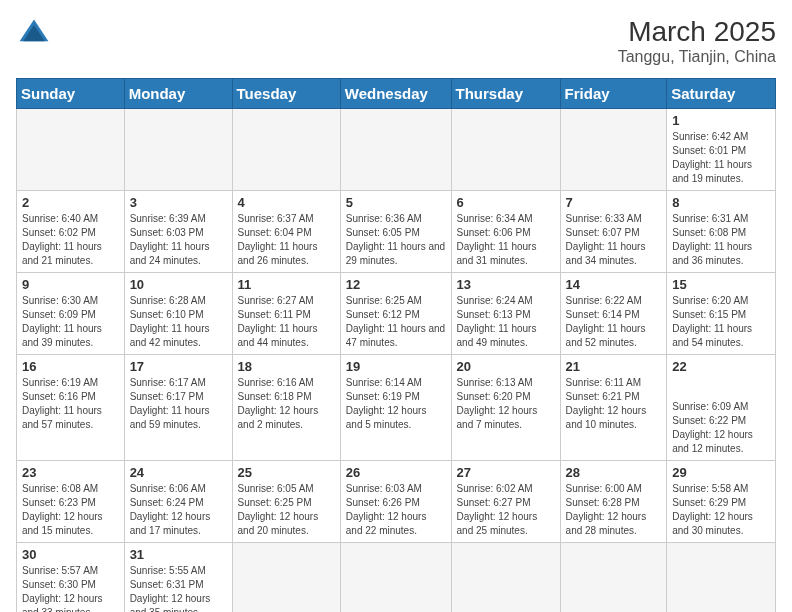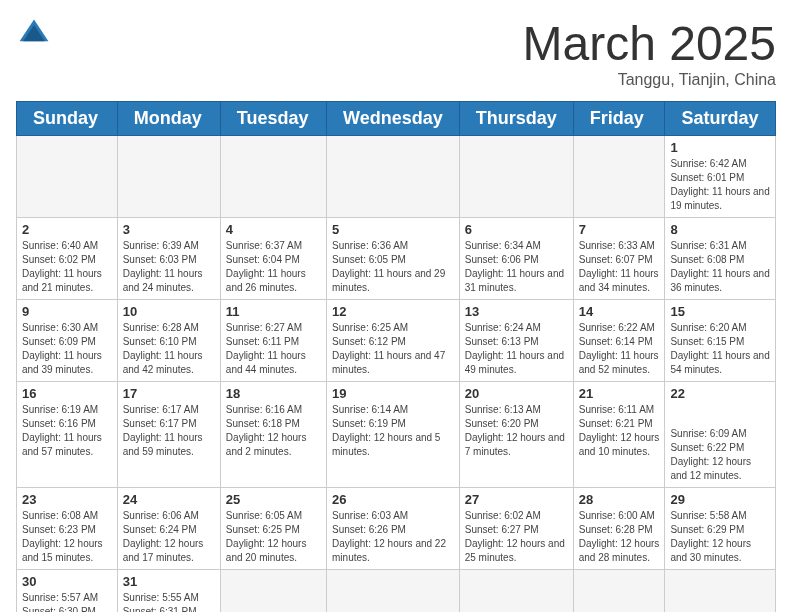--- a/index.html
+++ b/index.html
@@ -29,39 +29,39 @@
     }
     .logo-text span { color: #2a7ab8; }
     .logo-icon {
       width: 36px;
       height: 36px;
     }
     .title-block {
       text-align: right;
     }
     .month-title {
-      font-size: 48px;
+      font-size: 28px;
       color: #333;
       font-weight: normal;
     }
     .location {
       font-size: 16px;
       color: #555;
     }
     .calendar {
       width: 100%;
       border-collapse: collapse;
       border: 1px solid #ccc;
     }
     .calendar th {
       background: #2a7ab8;
       color: #fff;
-      font-size: 18px;
+      font-size: 15px;
       font-weight: bold;
-      padding: 6px 16px;
+      padding: 6px 4px;
       text-align: left;
       border: 1px solid #1e6096;
     }
     .calendar td {
       vertical-align: top;
       border: 1px solid #ccc;
       padding: 4px 5px;
       font-size: 10.5px;
       color: #333;
       width: 113px;

